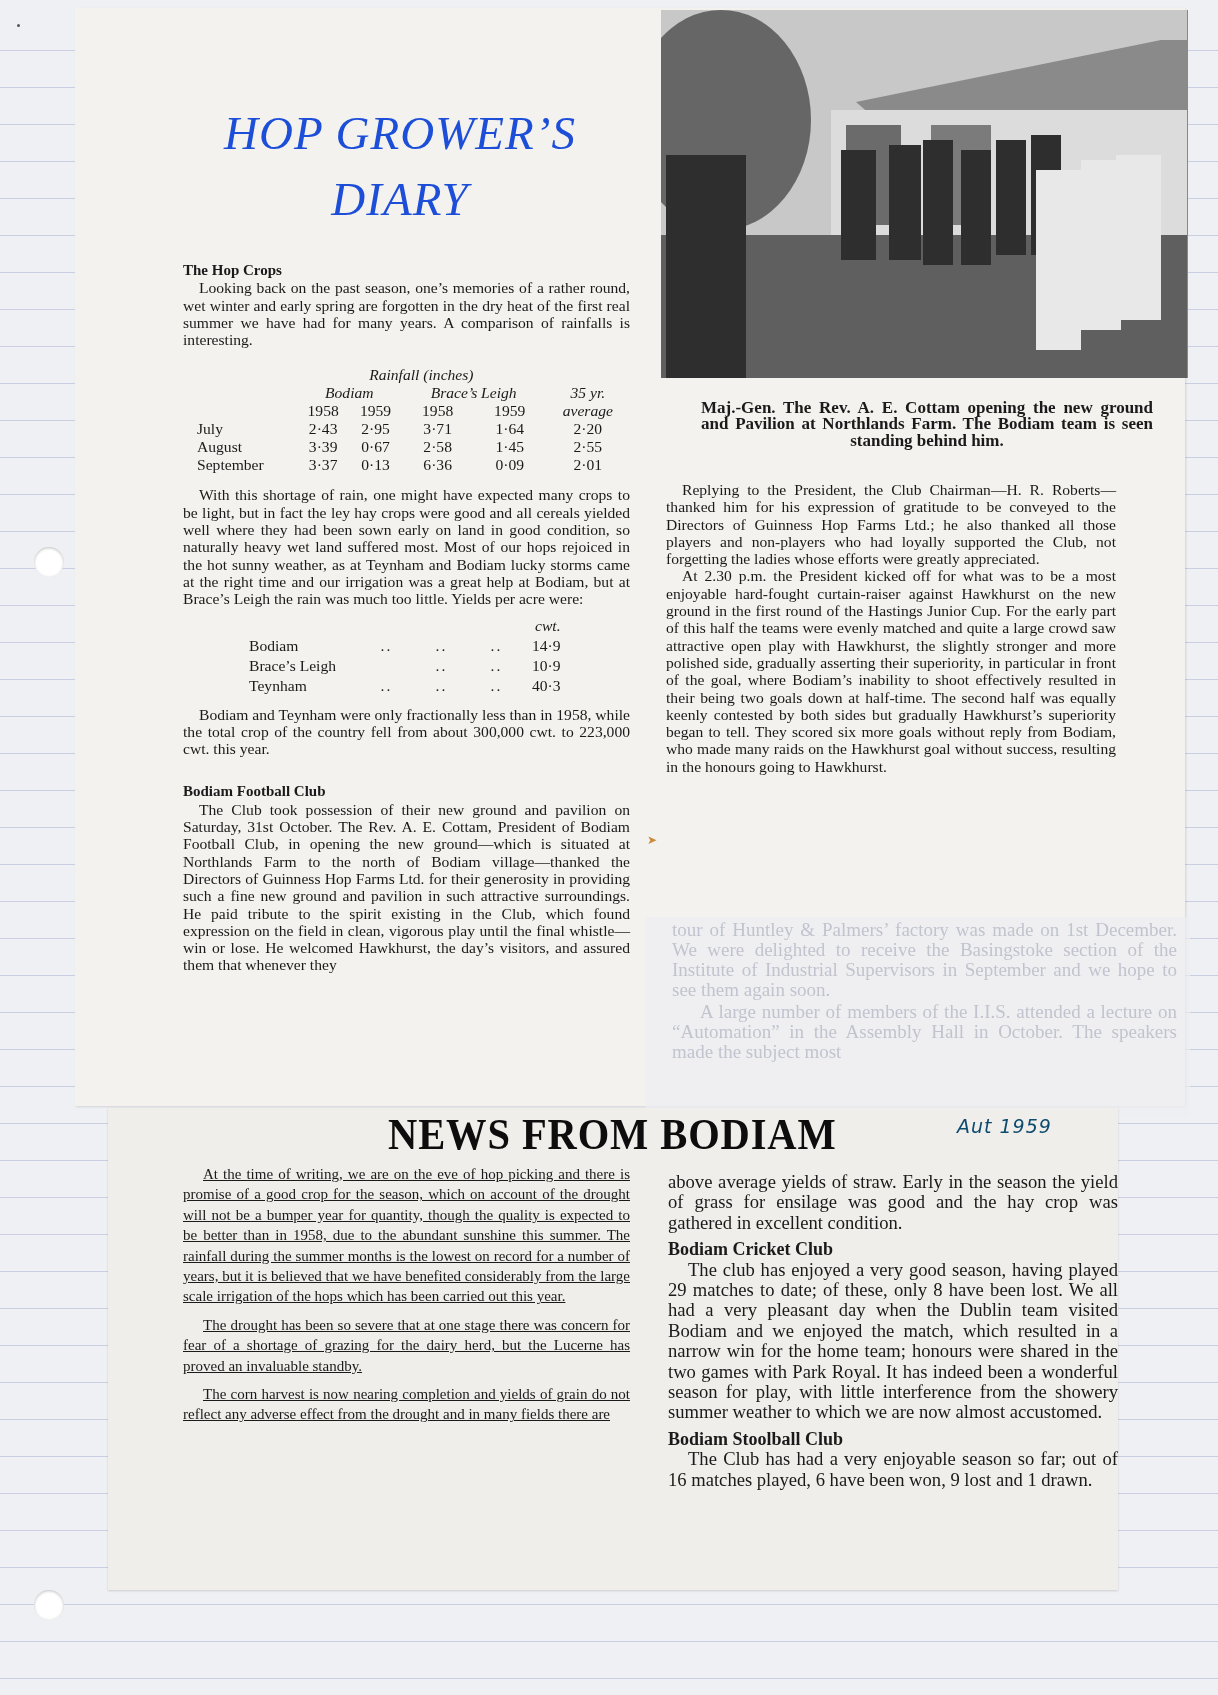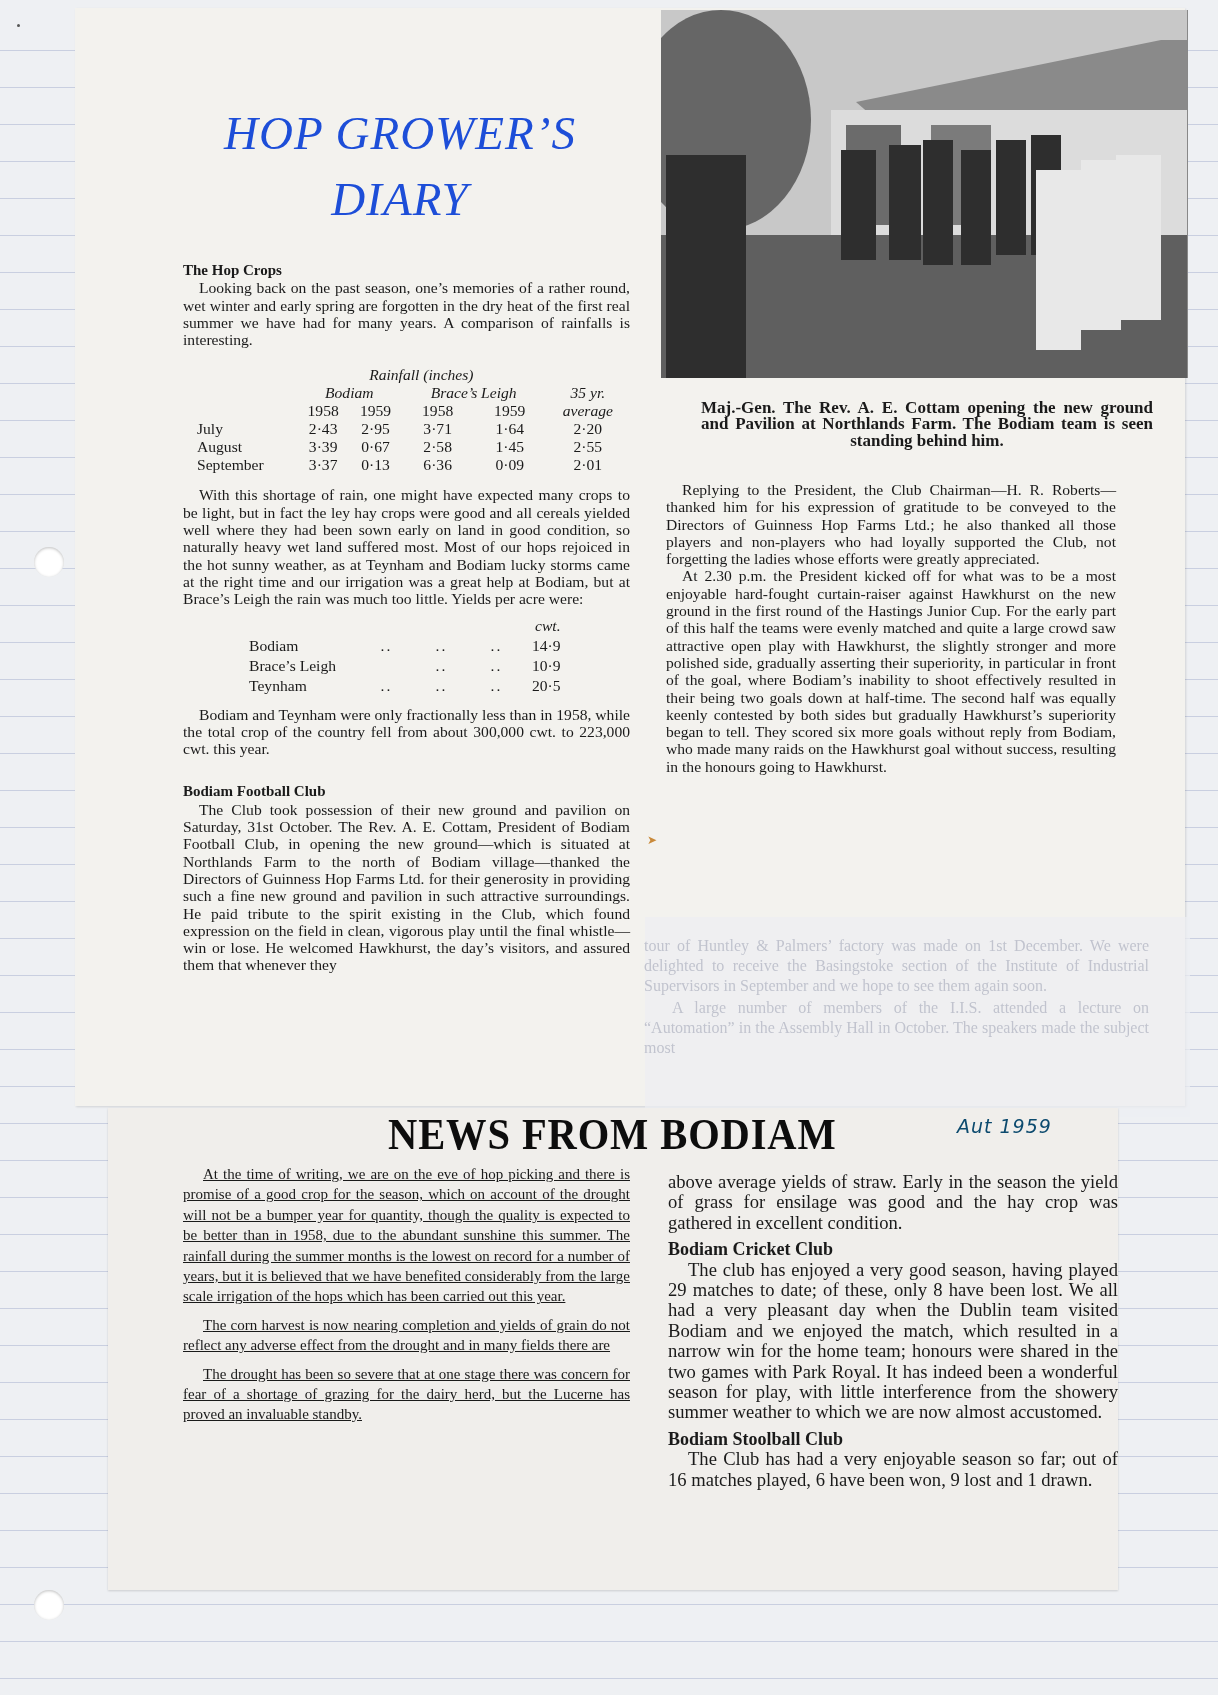--- a/index.html
+++ b/index.html
@@ -26,24 +26,23 @@
     .clip1 {
       position: absolute; left: 75px; top: 8px; width: 1110px; height: 1098px;
       background: #f3f2ee;
       box-shadow: 1px 1px 2px rgba(0,0,0,0.12);
     }
     .clip1-lower-right {
       position: absolute; left: 645px; top: 917px; width: 545px; height: 200px;
       background: rgba(236,238,242,0.7);
     }
     .bleed {
-      position: absolute; left: 644px; top: 920px; width: 505px;
-      color: #b9bcc8; font-size: 16px; line-height: 20px; text-align: justify;
+      position: absolute; left: 672px; top: 920px; width: 505px;
+      color: #b9bcc8; font-size: 19px; line-height: 20px; text-align: justify;
       opacity: 0.85;
-      margin-top: 16px;
     }
     .bleed p { margin: 0; }
     .bleed p.indent { text-indent: 28px; margin-top: 2px; }
 
     .diary-title {
       position: absolute; left: 180px; top: 100px; width: 440px;
       text-align: center; font-style: italic; font-size: 47px; line-height: 66px;
       letter-spacing: 1px; color: #1d4ed8;
     }
     .col-left { position: absolute; left: 183px; top: 262px; width: 447px; font-size: 15.6px; line-height: 17.3px; }
@@ -196,21 +195,21 @@
       <td class="dots"></td>
       <td class="dots">..</td>
       <td class="dots">..</td>
       <td class="val">10·9</td>
     </tr>
     <tr>
       <td class="name">Teynham</td>
       <td class="dots">..</td>
       <td class="dots">..</td>
       <td class="dots">..</td>
-      <td class="val">20·5</td>
+      <td class="val">40·3</td>
     </tr>
   </tbody>
     </table>
 
   <p class="indent">Bodiam and Teynham were only fractionally less than in 1958, while the total crop of the country fell from about 300,000 cwt. to 223,000 cwt. this year.</p>
 
   <p class="section-head" style="margin-top:26px;">Bodiam Football Club</p>
   <p class="indent">The Club took possession of their new ground and pavilion on Saturday, 31st October. The Rev. A. E. Cottam, President of Bodiam Football Club, in opening the new ground—which is situated at Northlands Farm to the north of Bodiam village—thanked the Directors of Guinness Hop Farms Ltd. for their generosity in providing such a fine new ground and pavilion in such attractive surroundings. He paid tribute to the spirit existing in the Club, which found expression on the field in clean, vigorous play until the final whistle—win or lose. He welcomed Hawkhurst, the day’s visitors, and assured them that whenever they</p>
 </div>
 
@@ -246,22 +245,22 @@
   <p class="indent">At 2.30 p.m. the President kicked off for what was to be a most enjoyable hard-fought curtain-raiser against Hawkhurst on the new ground in the first round of the Hastings Junior Cup. For the early part of this half the teams were evenly matched and quite a large crowd saw attractive open play with Hawkhurst, the slightly stronger and more polished side, gradually asserting their superiority, in particular in front of the goal, where Bodiam’s inability to shoot effectively resulted in their being two goals down at half-time. The second half was equally keenly contested by both sides but gradually Hawkhurst’s superiority began to tell. They scored six more goals without reply from Bodiam, who made many raids on the Hawkhurst goal without success, resulting in the honours going to Hawkhurst.</p>
 </div>
 <div class="arrow-mark">➤</div>
 
 <div class="clip2"></div>
 <div class="news-title">NEWS FROM BODIAM</div>
 <div class="handwritten">Aut 1959</div>
 
 <div class="news-left">
   <p class="news-indent">At the time of writing, we are on the eve of hop picking and there is promise of a good crop for the season, which on account of the drought will not be a bumper year for quantity, though the quality is expected to be better than in 1958, due to the abundant sunshine this summer. The rainfall during the summer months is the lowest on record for a number of years, but it is believed that we have benefited considerably from the large scale irrigation of the hops which has been carried out this year.</p>
+  <p class="news-indent">The drought has been so severe that at one stage there was concern for fear of a shortage of grazing for the dairy herd, but the Lucerne has proved an invaluable standby.</p>
   <p class="news-indent">The corn harvest is now nearing completion and yields of grain do not reflect any adverse effect from the drought and in many fields there are</p>
-  <p class="news-indent">The drought has been so severe that at one stage there was concern for fear of a shortage of grazing for the dairy herd, but the Lucerne has proved an invaluable standby.</p>
 </div>
 
 <div class="news-right">
   <p>above average yields of straw. Early in the season the yield of grass for ensilage was good and the hay crop was gathered in excellent condition.</p>
   <p class="news-head">Bodiam Cricket Club</p>
   <p class="news-indent">The club has enjoyed a very good season, having played 29 matches to date; of these, only 8 have been lost. We all had a very pleasant day when the Dublin team visited Bodiam and we enjoyed the match, which resulted in a narrow win for the home team; honours were shared in the two games with Park Royal. It has indeed been a wonderful season for play, with little interference from the showery summer weather to which we are now almost accustomed.</p>
   <p class="news-head">Bodiam Stoolball Club</p>
   <p class="news-indent">The Club has had a very enjoyable season so far; out of 16 matches played, 6 have been won, 9 lost and 1 drawn.</p>
 </div>
 

